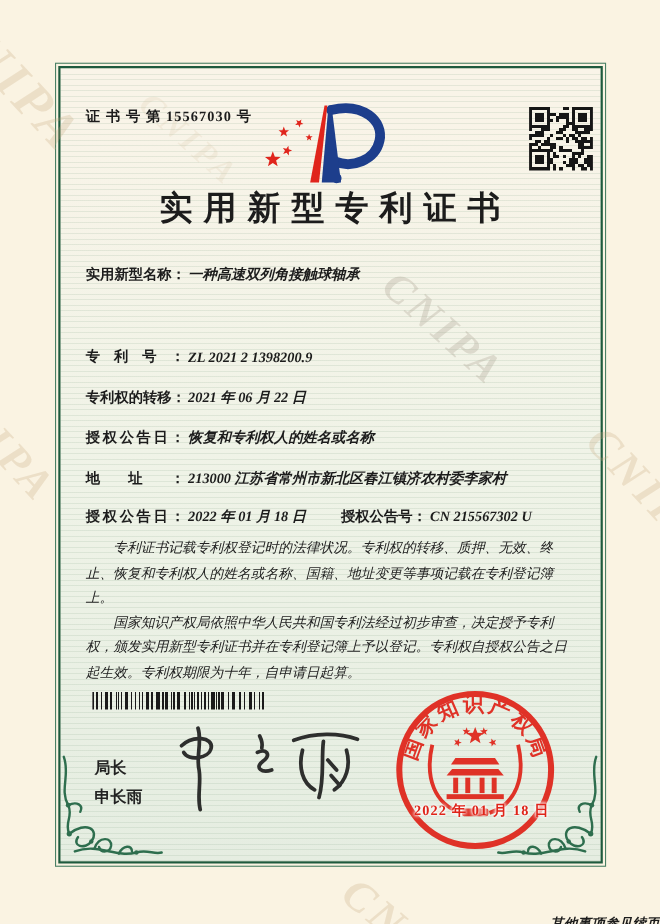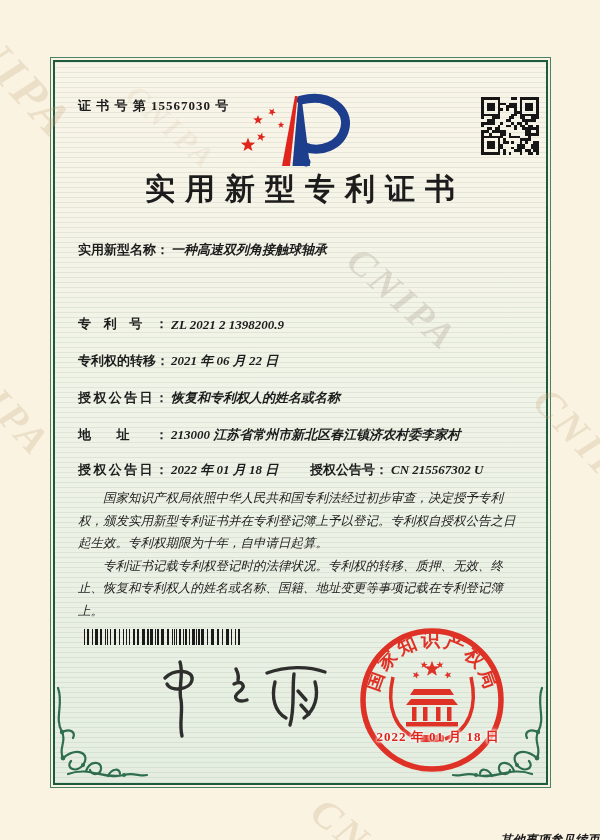--- a/index.html
+++ b/index.html
@@ -361,22 +361,22 @@
     <span class="flabel">地址：</span><span class="fvalue">213000 江苏省常州市新北区春江镇济农村委李家村</span>
   </div>
   <div class="row" style="top:461px;width:447px;">
     <span class="flabel">授权公告日：</span><span class="fvalue">2022 年 01 月 18 日</span>
     <span class="pair2">
       <span>授权公告号：</span><span class="fvalue">CN 215567302 U</span>
     </span>
   </div>
 
   <div class="paras">
+    <p>专利证书记载专利权登记时的法律状况。专利权的转移、质押、无效、终止、恢复和专利权人的姓名或名称、国籍、地址变更等事项记载在专利登记簿上。</p>
     <p>国家知识产权局依照中华人民共和国专利法经过初步审查，决定授予专利权，颁发实用新型专利证书并在专利登记簿上予以登记。专利权自授权公告之日起生效。专利权期限为十年，自申请日起算。</p>
-    <p>专利证书记载专利权登记时的法律状况。专利权的转移、质押、无效、终止、恢复和专利权人的姓名或名称、国籍、地址变更等事项记载在专利登记簿上。</p>
   </div>
 
   <svg class="barcode" id="barcode" width="157" height="16" viewBox="0 0 157 16" shape-rendering="crispEdges">
       <rect x="0" y="0" width="1" height="16" fill="#1a1a1a"></rect>
       <rect x="3" y="0" width="2" height="16" fill="#1a1a1a"></rect>
       <rect x="8" y="0" width="1" height="16" fill="#1a1a1a"></rect>
       <rect x="11" y="0" width="3" height="16" fill="#1a1a1a"></rect>
       <rect x="16" y="0" width="2" height="16" fill="#1a1a1a"></rect>
       <rect x="21" y="0" width="1" height="16" fill="#1a1a1a"></rect>
       <rect x="23" y="0" width="1" height="16" fill="#1a1a1a"></rect>
@@ -409,20 +409,24 @@
       <rect x="123" y="0" width="1" height="16" fill="#1a1a1a"></rect>
       <rect x="127" y="0" width="3" height="16" fill="#1a1a1a"></rect>
       <rect x="133" y="0" width="2" height="16" fill="#1a1a1a"></rect>
       <rect x="138" y="0" width="1" height="16" fill="#1a1a1a"></rect>
       <rect x="142" y="0" width="3" height="16" fill="#1a1a1a"></rect>
       <rect x="147" y="0" width="1" height="16" fill="#1a1a1a"></rect>
       <rect x="151" y="0" width="1" height="16" fill="#1a1a1a"></rect>
       <rect x="154" y="0" width="2" height="16" fill="#1a1a1a"></rect>
     </svg>
 
+  <div class="signer">
+    <div>局长</div>
+    <div>申长雨</div>
+  </div>
 
   <svg class="signature" width="205" height="85" viewBox="0 0 205 85">
     <g stroke="#1a1a1a" stroke-width="3.4" fill="none" stroke-linecap="round" opacity="0.9">
       <path d="M42 6 C46 18 40 32 43 44 C45 56 41 68 44 80"></path>
       <path d="M27 22 C37 12 56 14 54 24 C52 34 33 36 29 28"></path>
       <path d="M96 28 C104 24 109 30 101 36 C93 42 100 47 109 44"></path>
       <path d="M98 13 C100 17 101 20 100 24"></path>
       <path d="M129 17 C148 10 170 10 187 16"></path>
       <path d="M156 18 C154 34 157 52 152 69"></path>
       <path d="M137 26 C133 42 137 56 148 62"></path>

